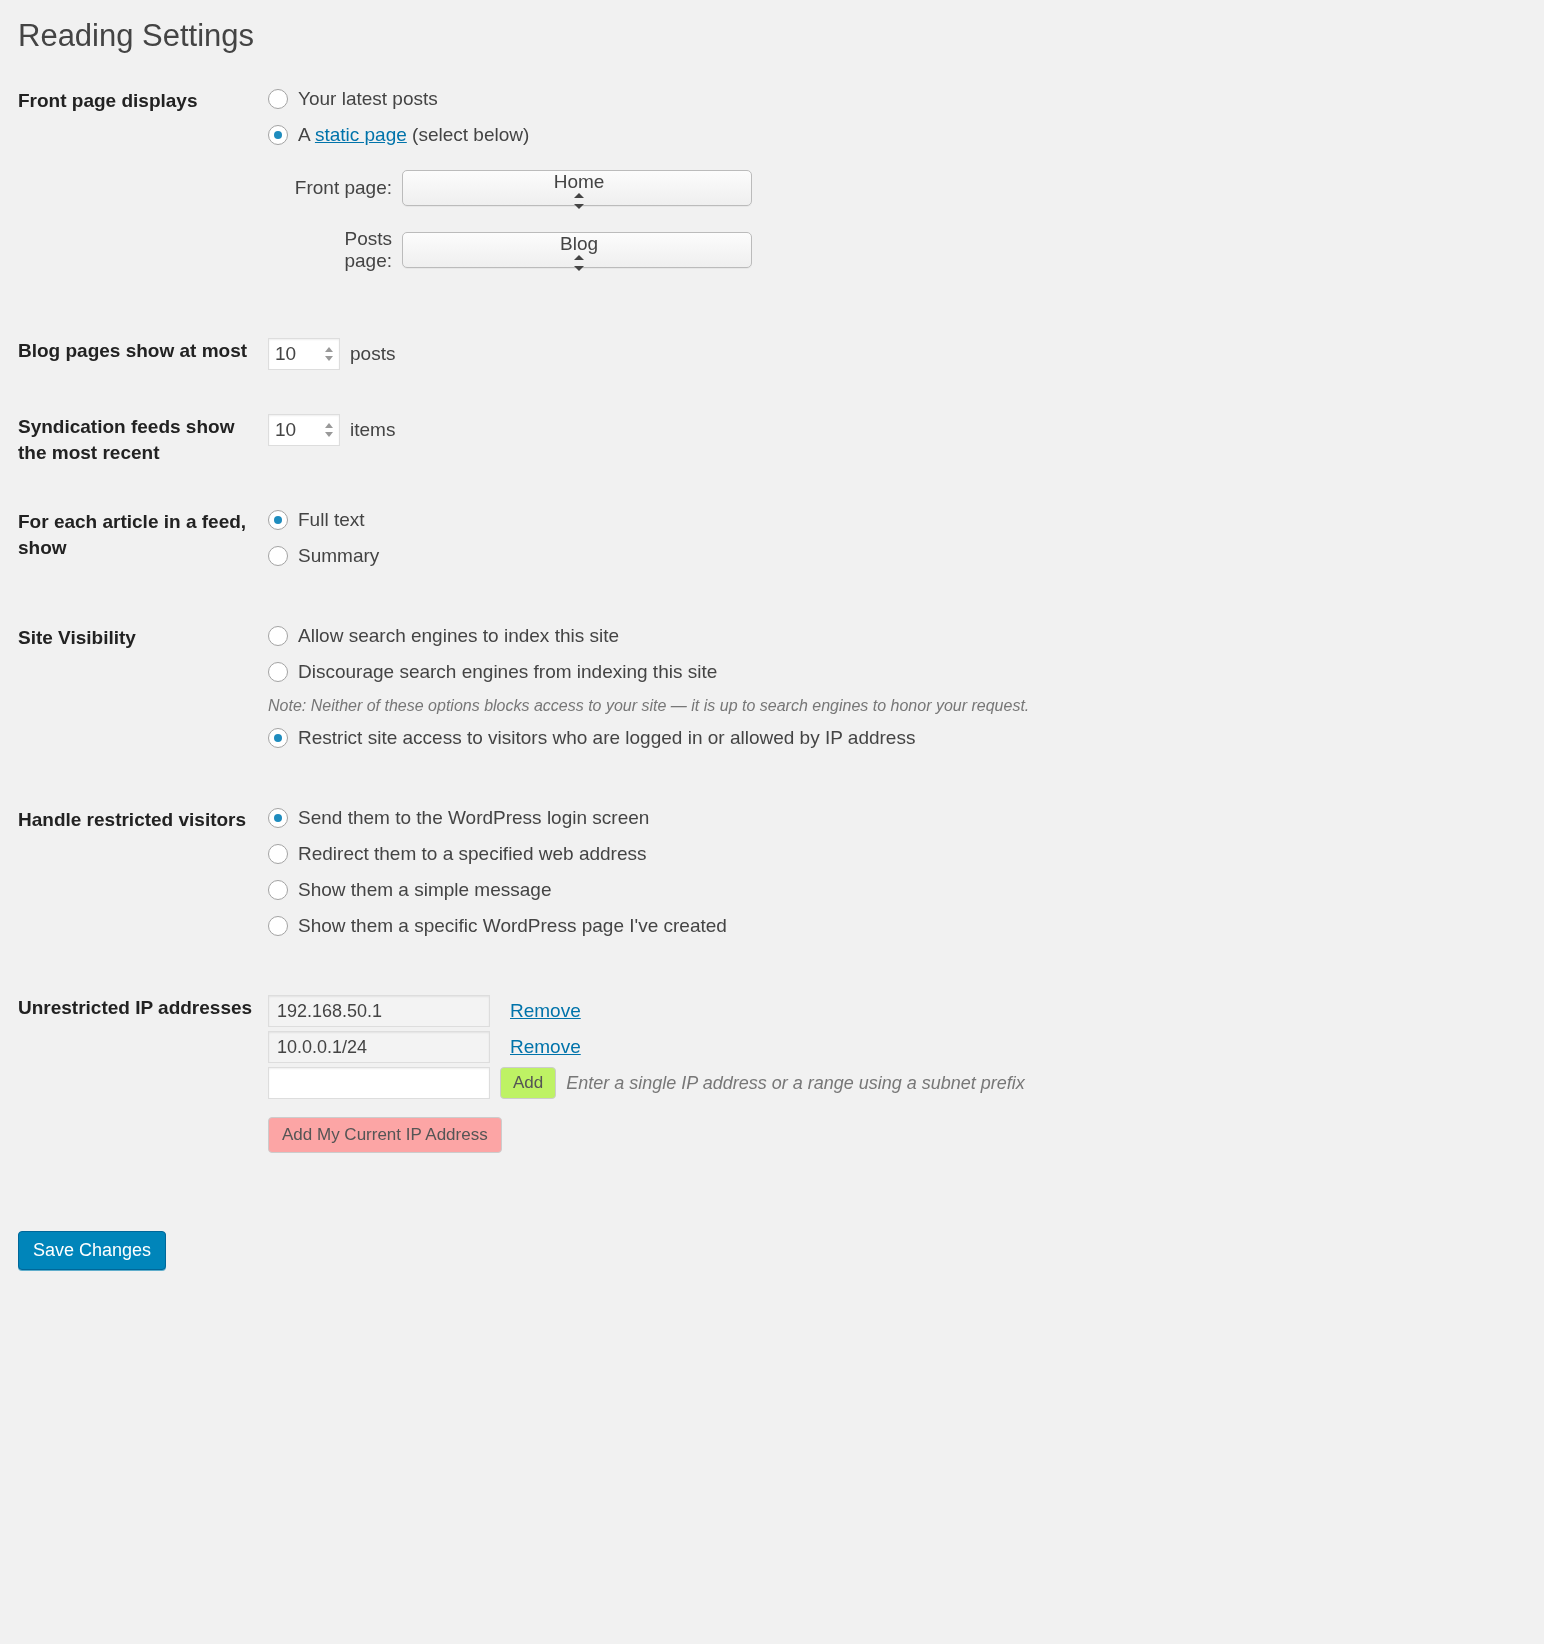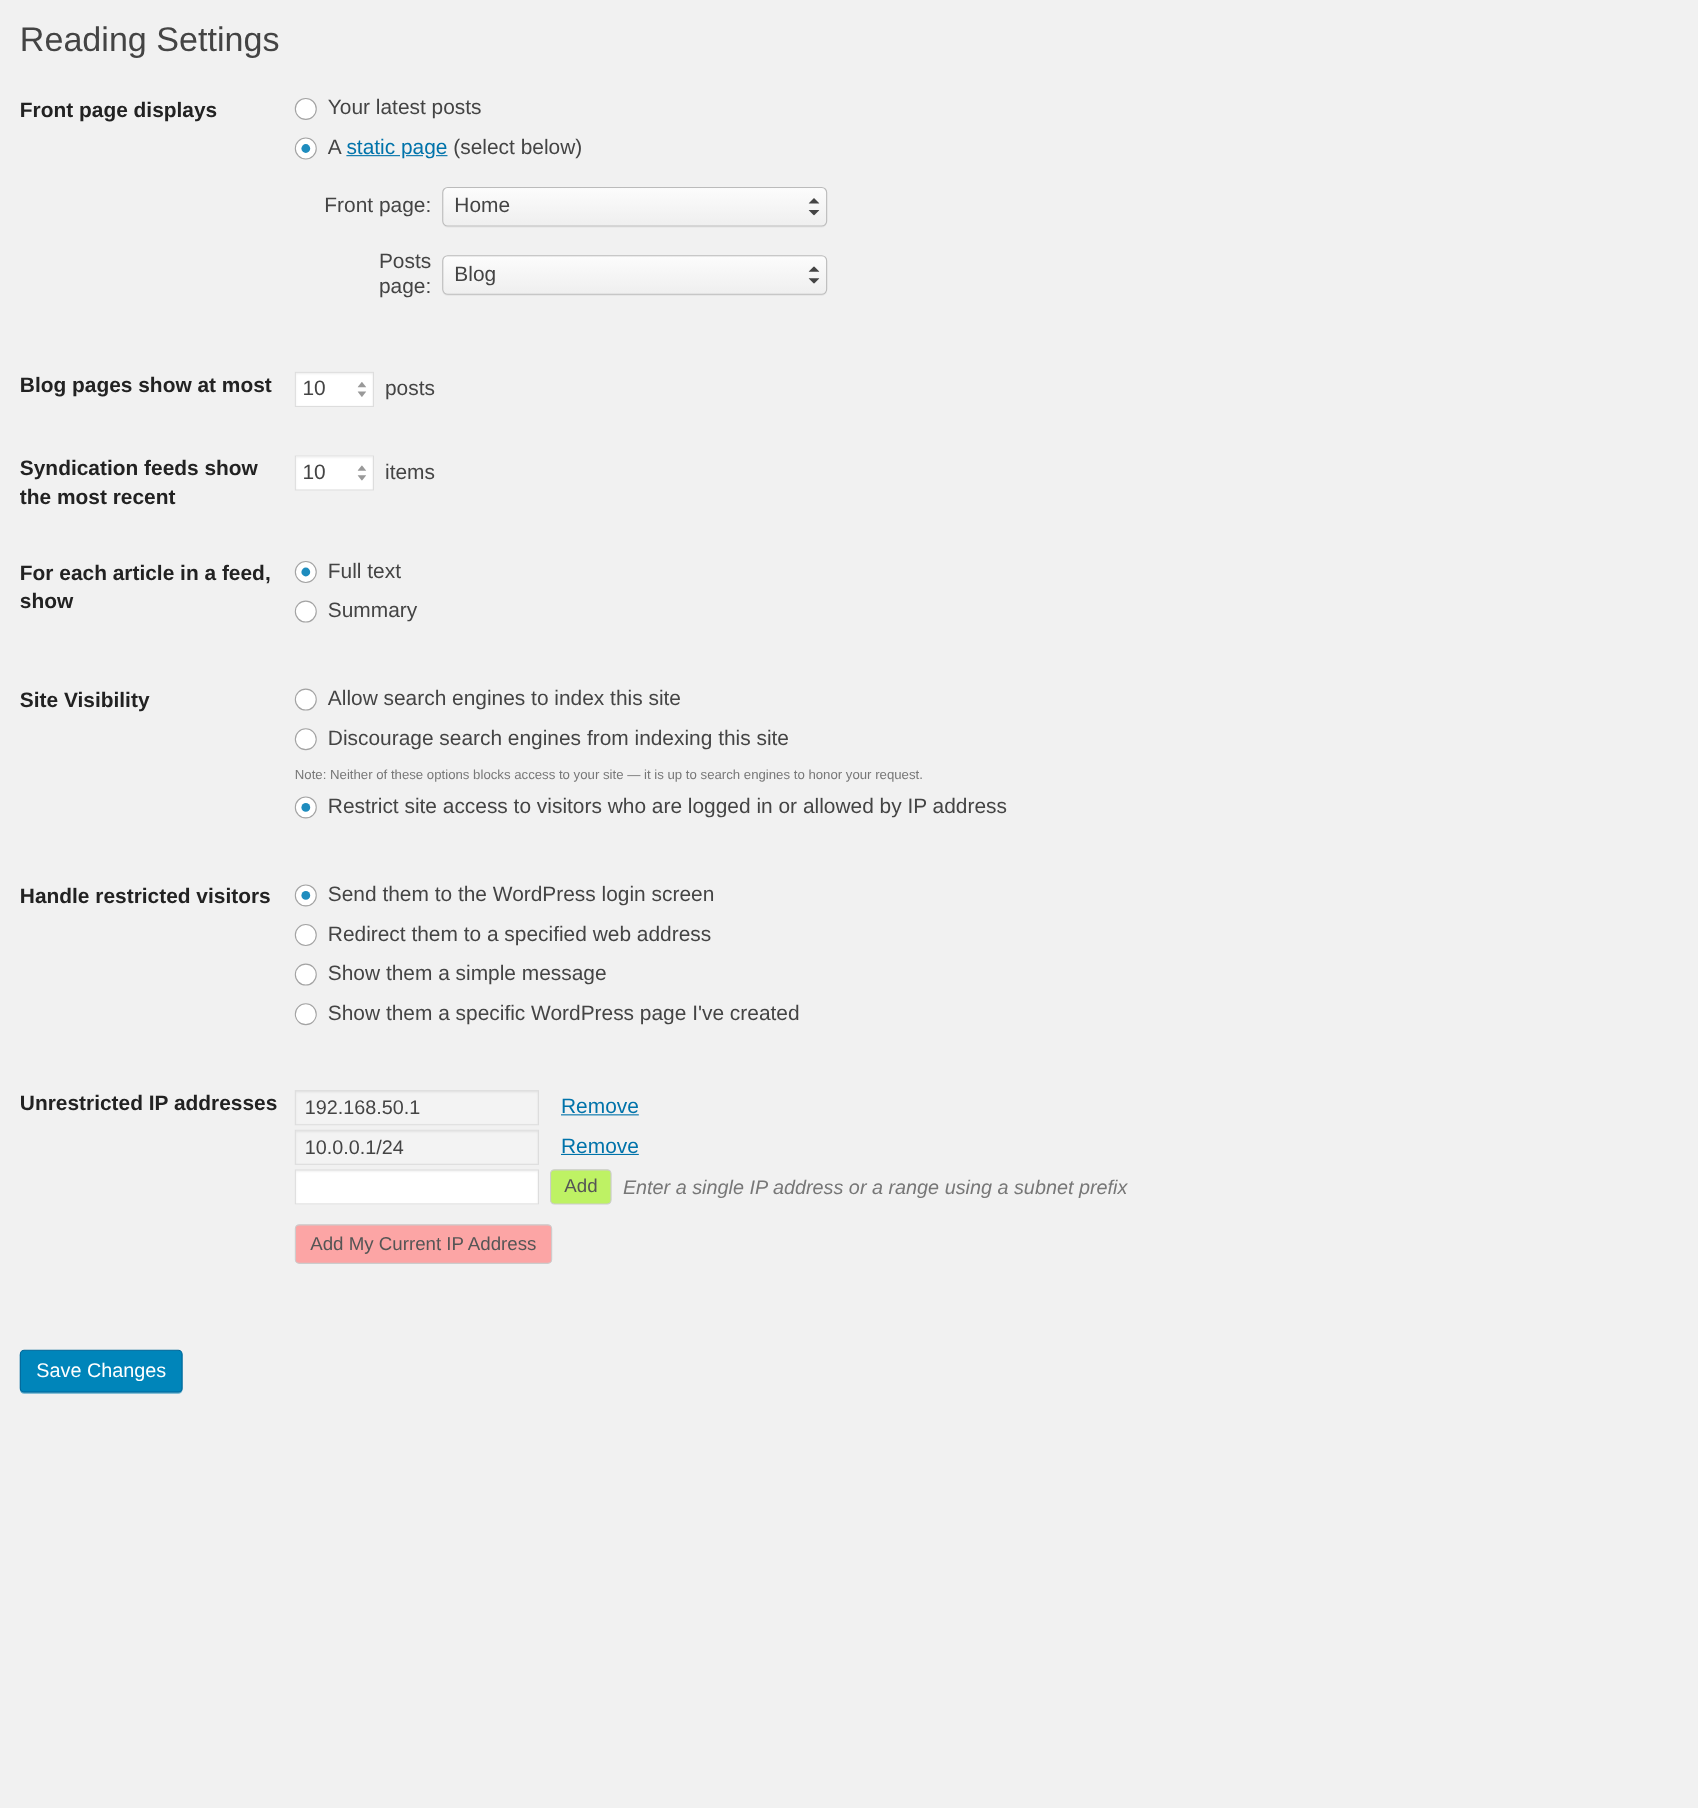--- a/index.html
+++ b/index.html
@@ -85,39 +85,41 @@
       border: 1px solid #bbb;
       border-radius: 5px;
       background: linear-gradient(#fcfcfc, #efefef);
       display: flex;
       align-items: center;
       justify-content: space-between;
       padding-left: 10px;
       padding-right: 6px;
       cursor: pointer;
       box-shadow: 0 1px 0 rgba(0,0,0,0.04);
+      flex-direction: column;
     }
     .sel-caret svg { display: block; }
     .num-input {
       width: 72px;
       height: 32px;
       background: #fff;
       border: 1px solid #ddd;
       box-shadow: inset 0 1px 2px rgba(0,0,0,0.07);
       padding: 4px 6px;
       font-size: 19px;
       display: inline-flex;
       align-items: center;
       justify-content: space-between;
     }
     .num-input .spin svg { display:block; }
     .note {
+      font-style: italic;
       color: #777;
       margin: 6px 0 12px 0;
-      font-size: 12px;
+      font-size: 16px;
     }
     .row-ml { display:flex; align-items:center; gap: 10px; }
     .ip-row {
       display:flex;
       align-items:center;
       margin-bottom: 4px;
     }
     .ip-input {
       width: 222px;
       height: 32px;

